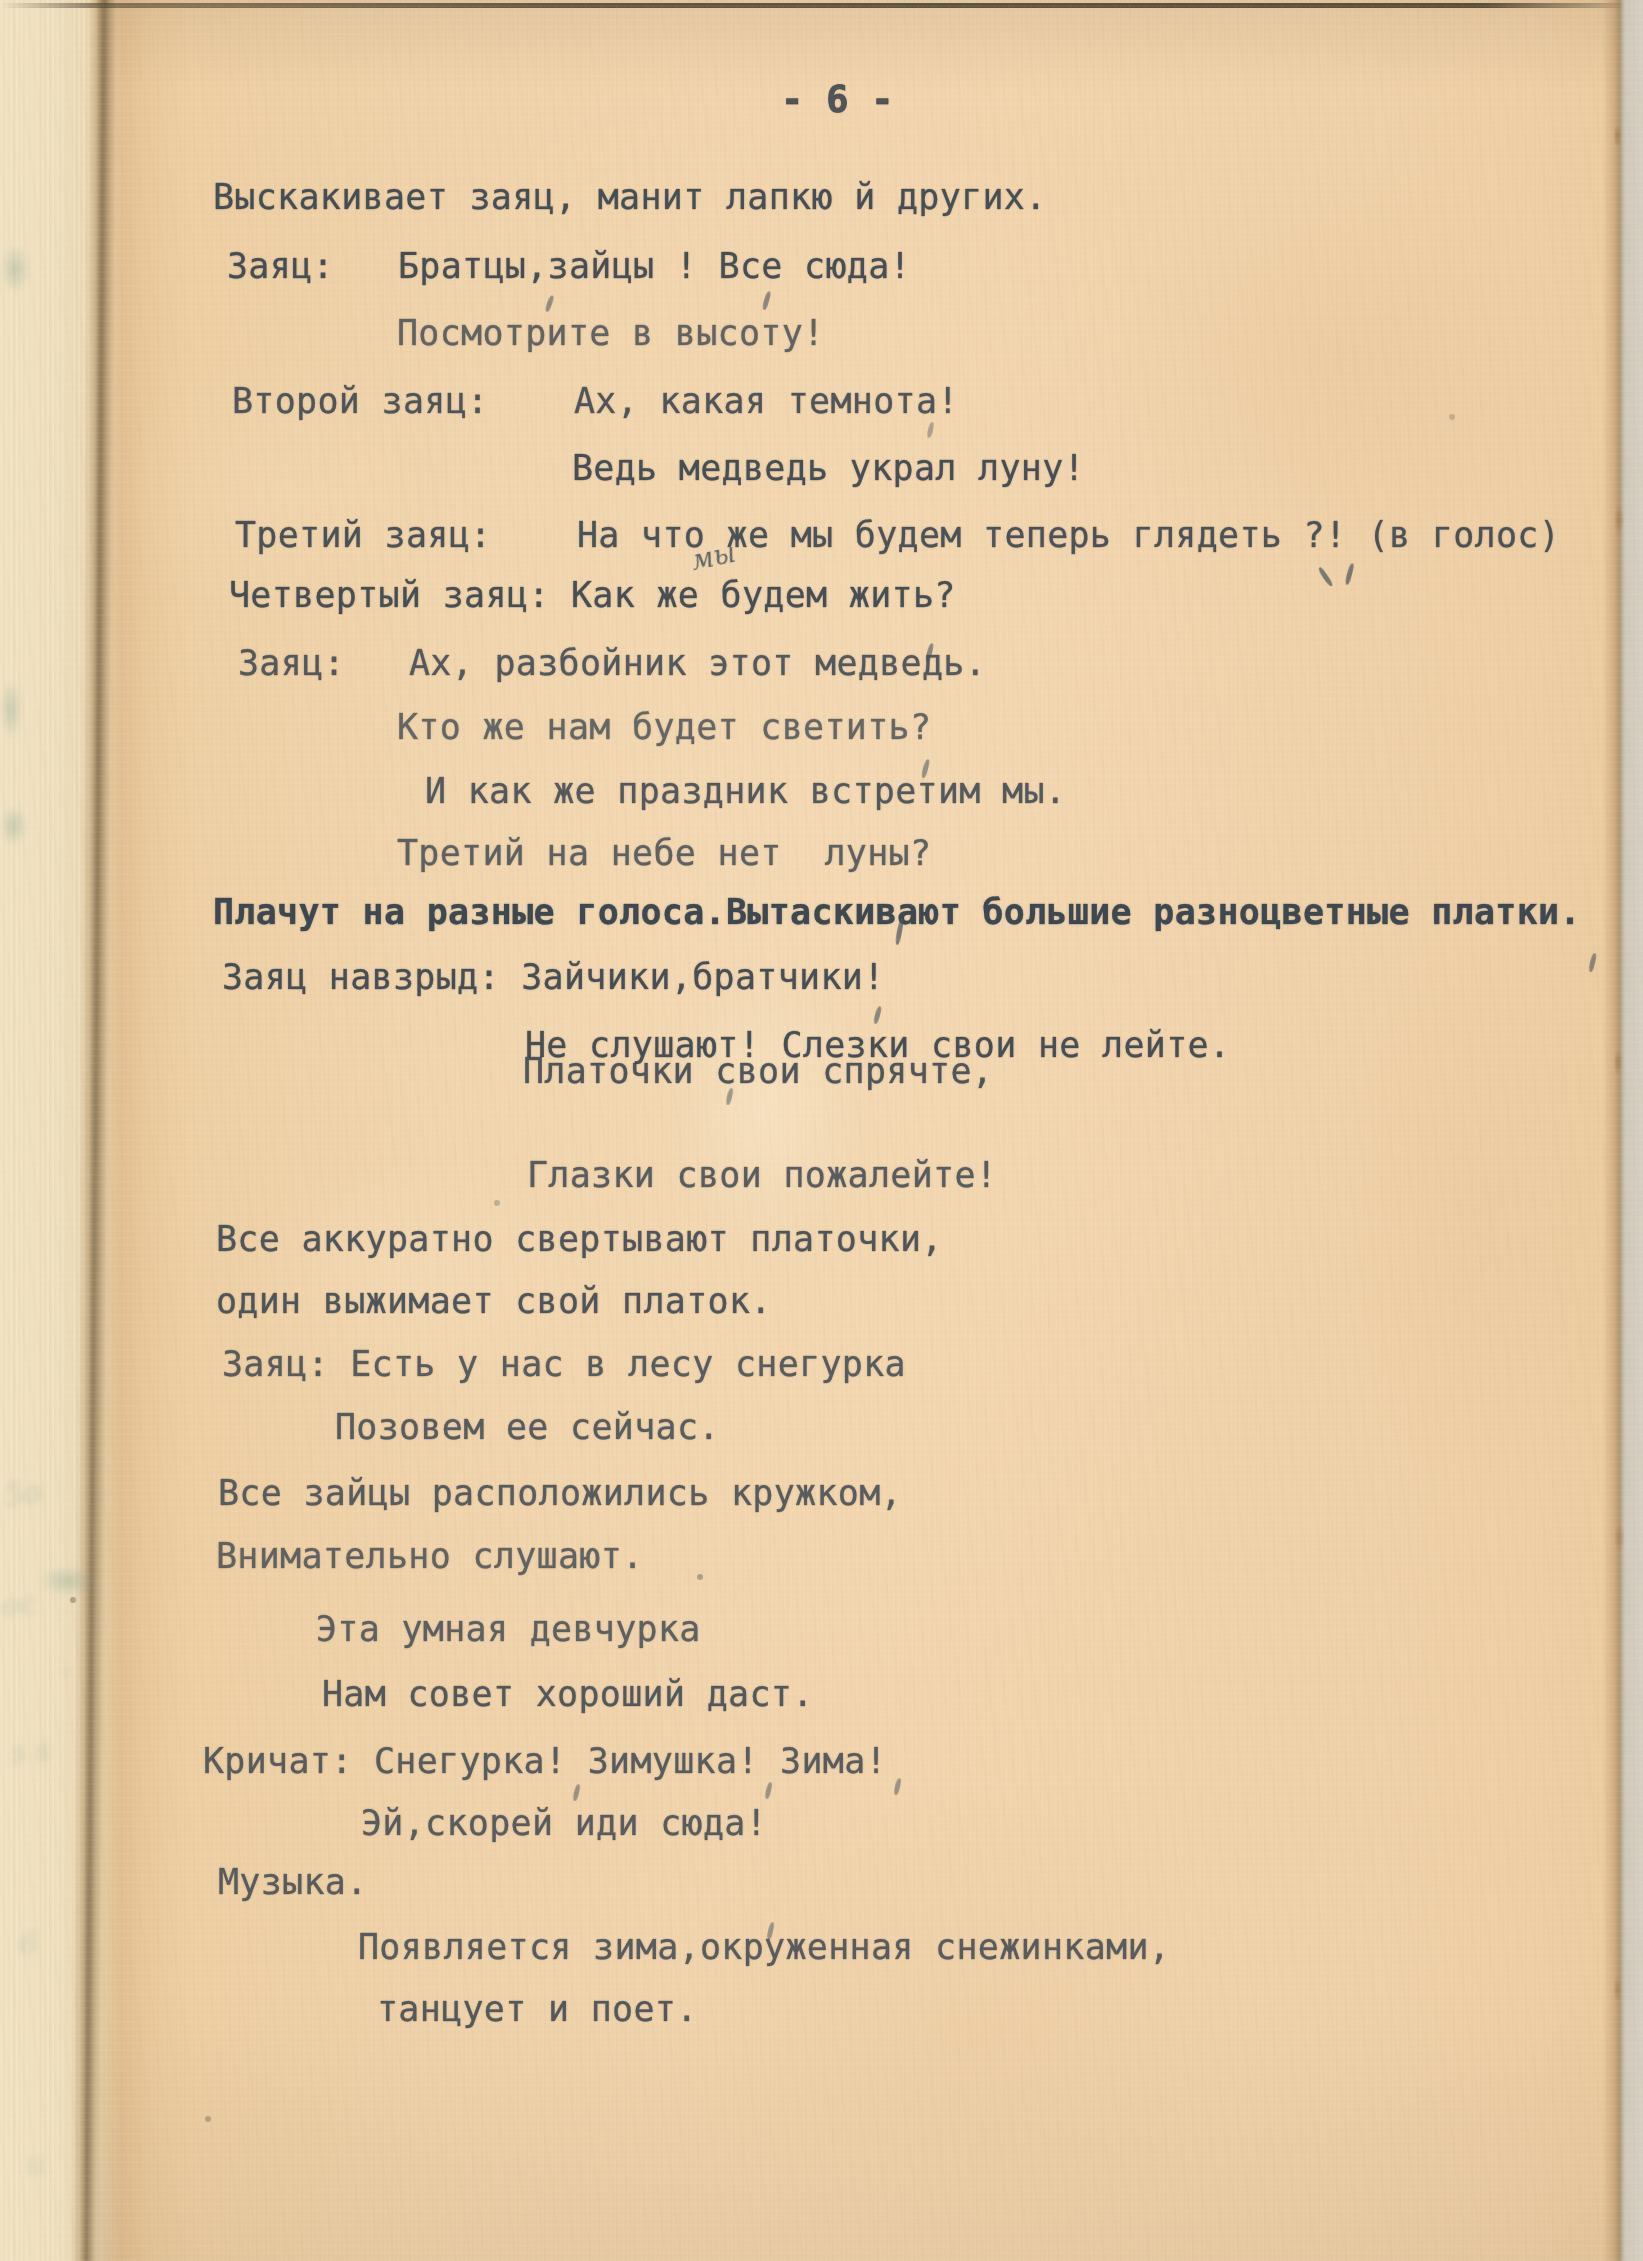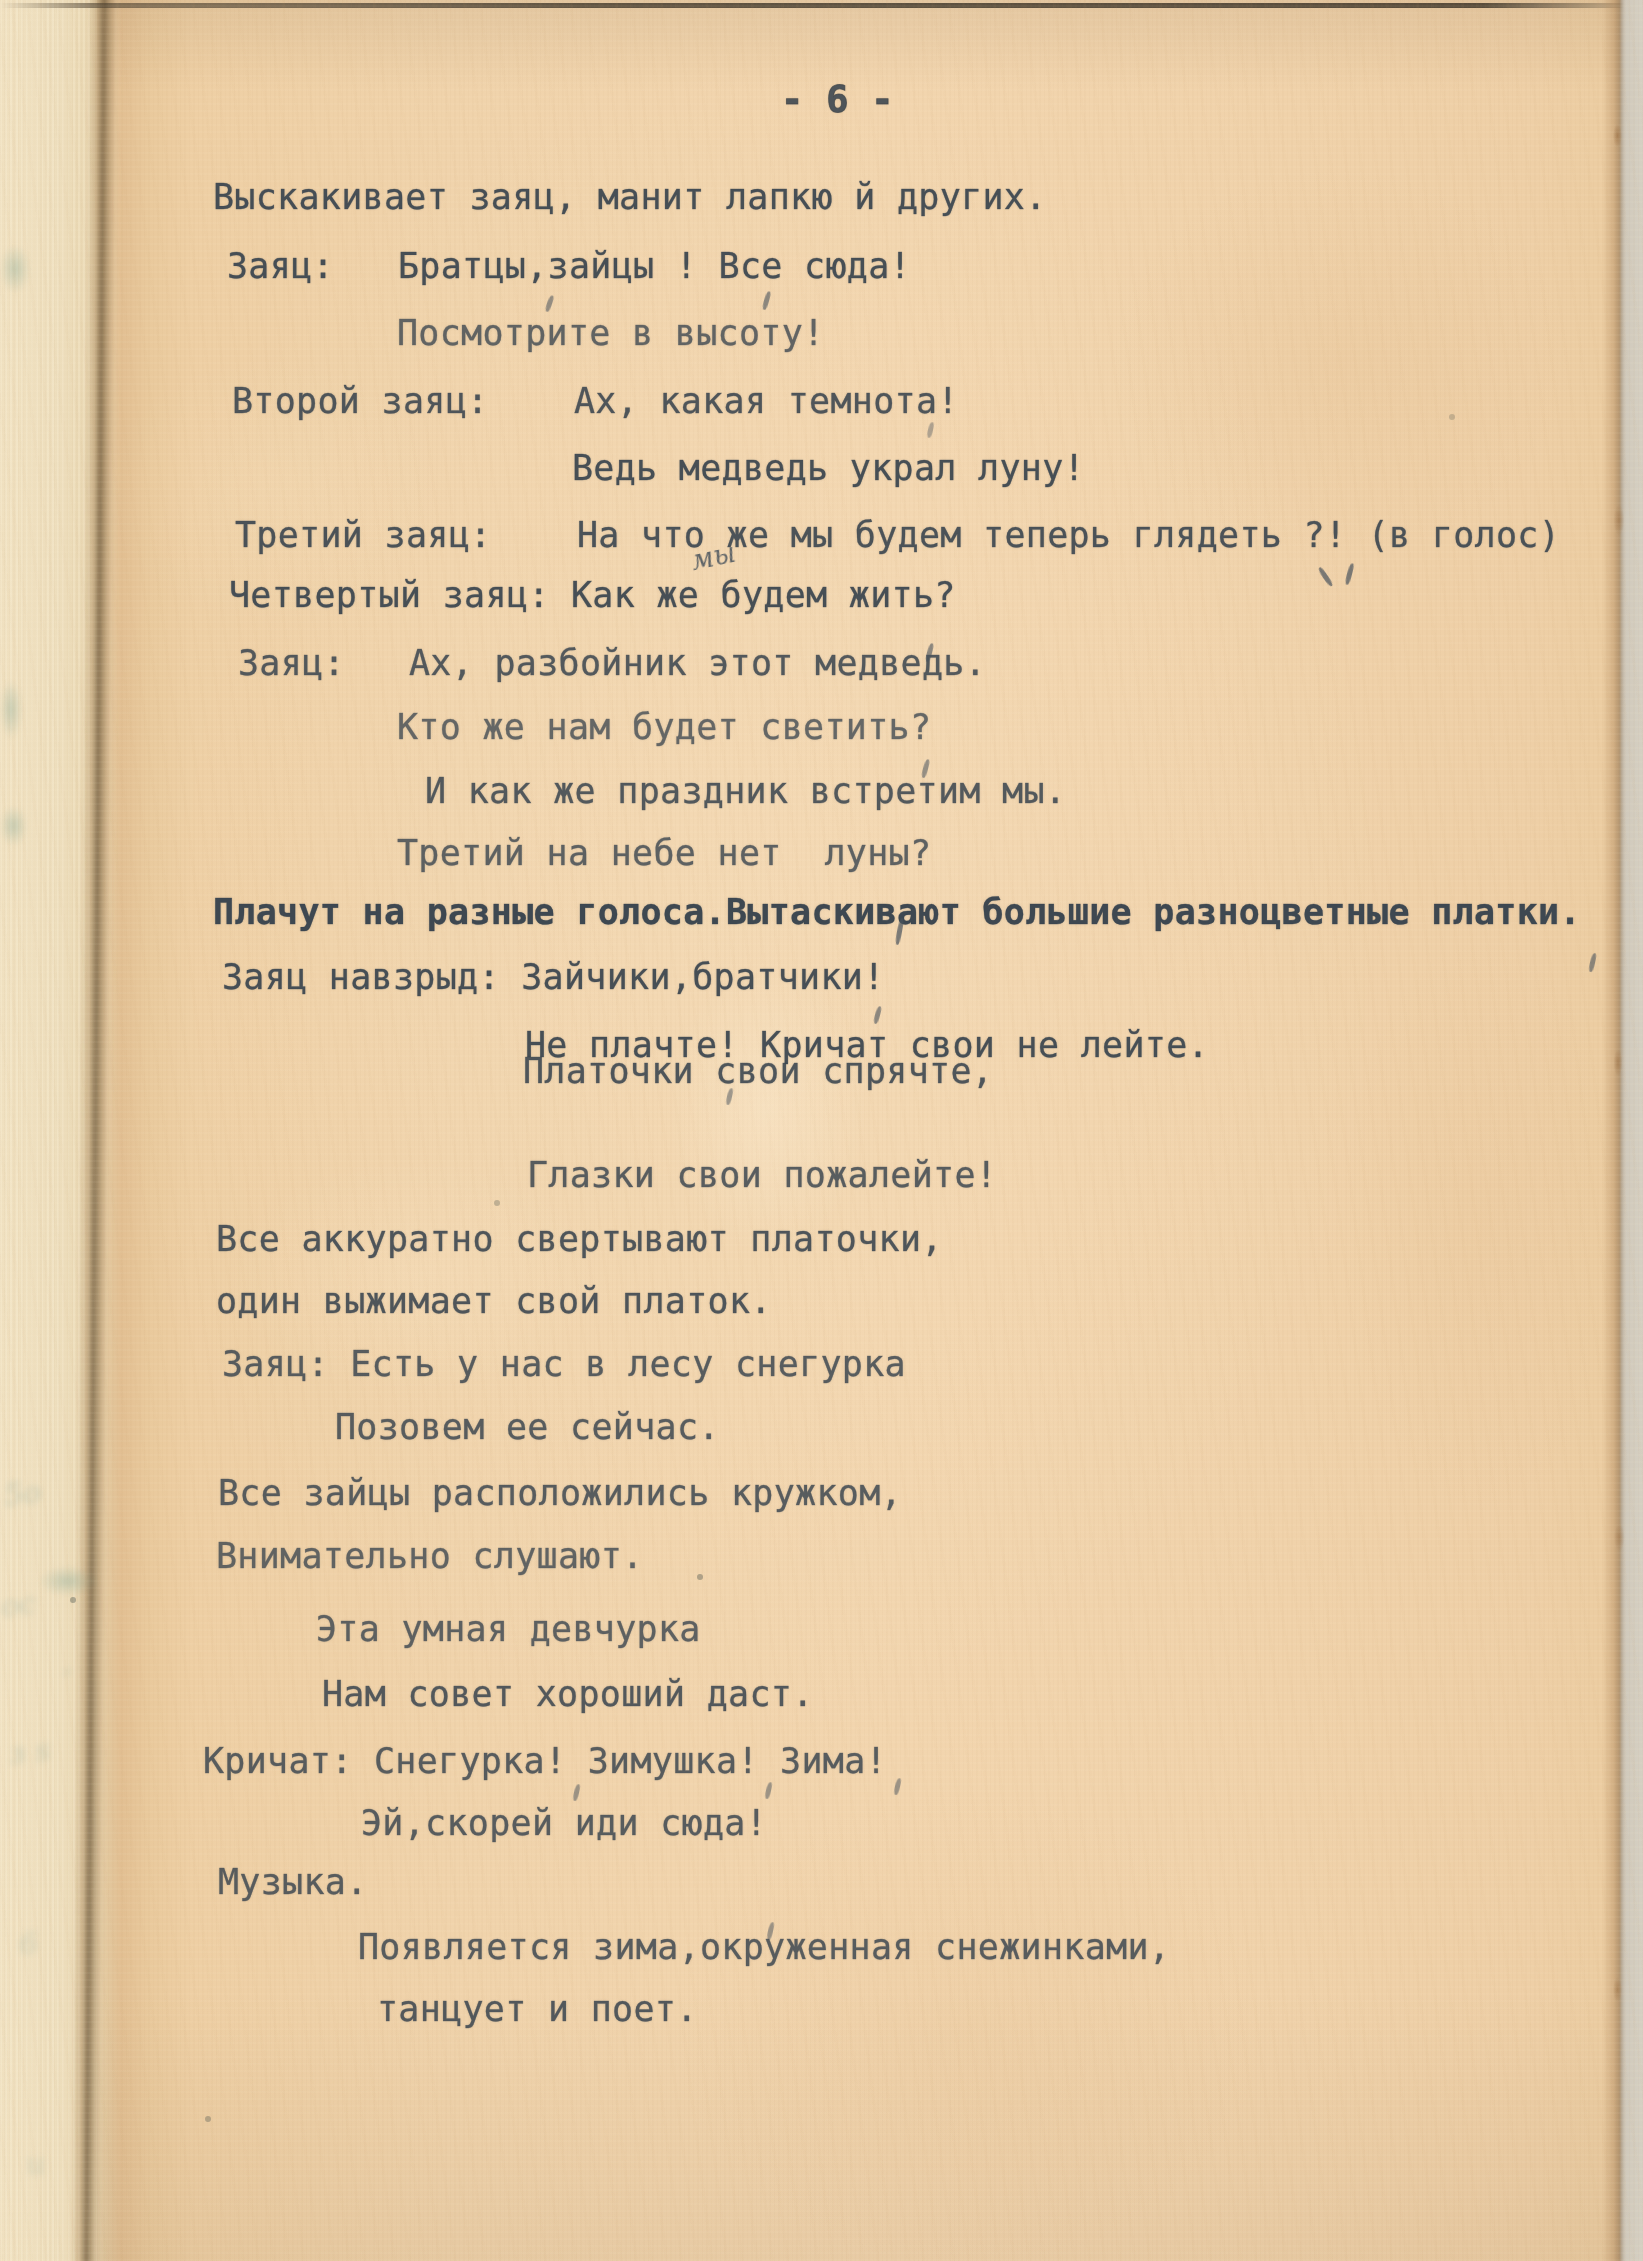--- a/index.html
+++ b/index.html
@@ -155,21 +155,21 @@
       <div class="line" style="left: 232px; top: 384px; opacity: 0.9;">Второй заяц:    Ах, какая темнота!</div>
       <div class="line" style="left: 572px; top: 451px; opacity: 0.95;">Ведь медведь украл луну!</div>
       <div class="line" style="left: 235px; top: 518px; opacity: 0.92;">Третий заяц:    На что же мы будем теперь глядеть ?! (в голос)</div>
       <div class="line" style="left: 229px; top: 578px; opacity: 0.95;">Четвертый заяц: Как же будем жить?</div>
       <div class="line" style="left: 238px; top: 646px; opacity: 0.88;">Заяц:   Ах, разбойник этот медведь.</div>
       <div class="line" style="left: 397px; top: 710px; opacity: 0.78;">Кто же нам будет светить?</div>
       <div class="line" style="left: 401px; top: 774px; opacity: 0.88; margin-left: 24px;">И как же праздник встретим мы.</div>
       <div class="line" style="left: 397px; top: 836px; opacity: 0.82;">Третий на небе нет  луны?</div>
       <div class="line" style="left: 213px; top: 895px; opacity: 1; font-weight: bold;">Плачут на разные голоса.Вытаскивают большие разноцветные платки.</div>
       <div class="line" style="left: 222px; top: 960px; opacity: 0.95;">Заяц навзрыд: Зайчики,братчики!</div>
-      <div class="line" style="left: 525px; top: 1028px; opacity: 0.95;">Не плачте! Кричат свои не лейте.</div>
+      <div class="line" style="left: 525px; top: 1028px; opacity: 0.95;">Не слушают! Слезки свои не лейте.</div>
       <div class="line" style="left: 523px; top: 1054px; opacity: 0.9;">Платочки свои спрячте,</div>
       <div class="line" style="left: 527px; top: 1158px; opacity: 0.85;">Глазки свои пожалейте!</div>
       <div class="line" style="left: 216px; top: 1222px; opacity: 0.9;">Все аккуратно свертывают платочки,</div>
       <div class="line" style="left: 216px; top: 1284px; opacity: 0.9;">один выжимает свой платок.</div>
       <div class="line" style="left: 222px; top: 1347px; opacity: 0.85;">Заяц: Есть у нас в лесу снегурка</div>
       <div class="line" style="left: 335px; top: 1410px; opacity: 0.85;">Позовем ее сейчас.</div>
       <div class="line" style="left: 218px; top: 1476px; opacity: 0.85;">Все зайцы расположились кружком,</div>
       <div class="line" style="left: 216px; top: 1539px; opacity: 0.8;">Внимательно слушают.</div>
       <div class="line" style="left: 316px; top: 1612px; opacity: 0.82;">Эта умная девчурка</div>
       <div class="line" style="left: 322px; top: 1677px; opacity: 0.88;">Нам совет хороший даст.</div>

